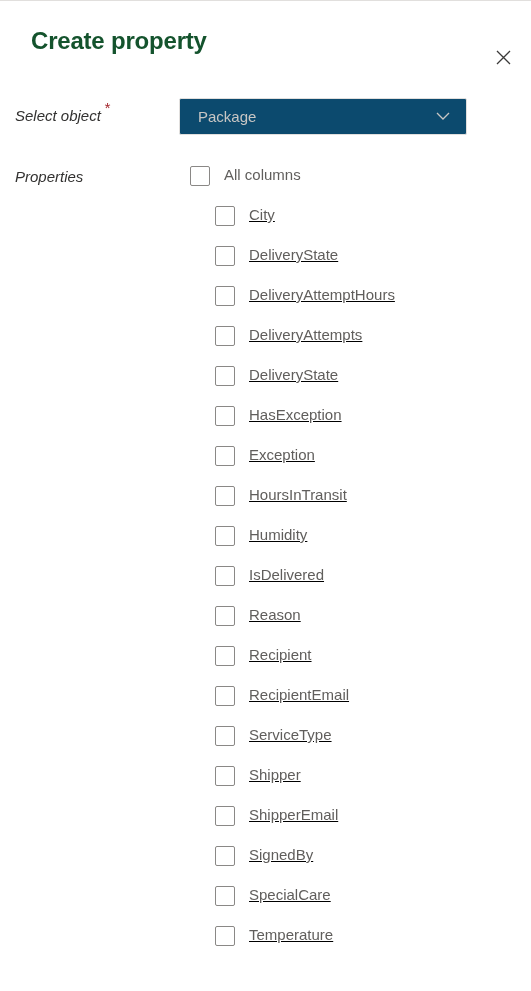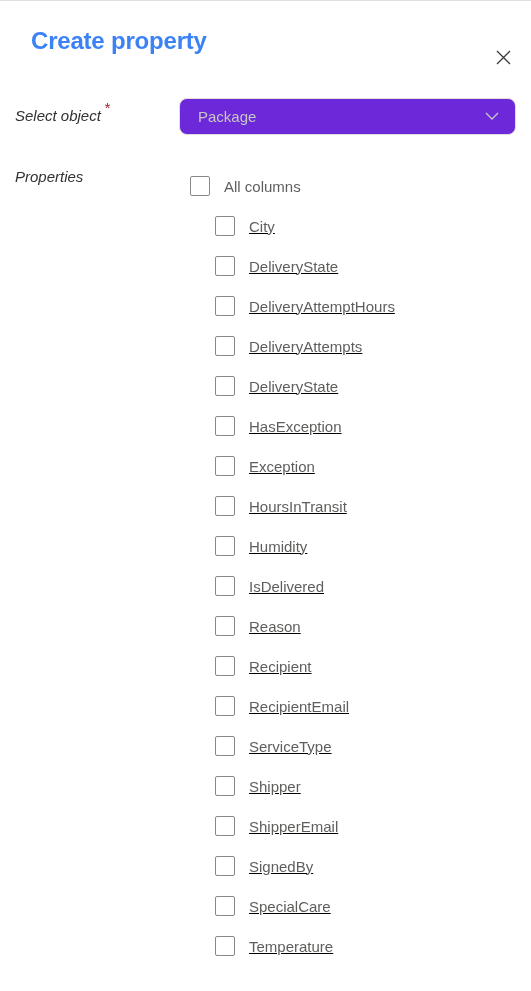--- a/index.html
+++ b/index.html
@@ -41,21 +41,21 @@
     width: 531px;
     height: 56px;
   }
   .panel-title {
     position: absolute;
     left: 31px;
     top: 0;
     font-size: 24px;
     line-height: 32px;
     font-weight: 700;
-    color: #3b82f6;
+    color: #14532d;
     letter-spacing: -0.2px;
     white-space: nowrap;
   }
   .close-button {
     position: absolute;
     right: 6px;
     top: 10px;
     width: 44px;
     height: 44px;
     display: flex;
@@ -97,26 +97,26 @@
     position: relative;
     top: 2px;
     margin-left: 3px;
   }
 
   
   .dropdown {
     position: absolute;
     left: 179px;
     top: 0;
-    width: 337px;
+    width: 288px;
     height: 37px;
     box-sizing: border-box;
     border: 1px solid #e1dfdd;
-    border-radius: 8px;
-    background: #6d28d9;
+    border-radius: 2px;
+    background: #0c4a6e;
     cursor: pointer;
   }
   .dropdown-value {
     position: absolute;
     left: 18px;
     top: 0;
     line-height: 35px;
     font-size: 15px;
     color: #c8c6c4;
     white-space: nowrap;
@@ -134,21 +134,21 @@
   .checkbox-list {
     position: absolute;
     left: 0;
     top: 166px;
     width: 531px;
   }
   .checkbox-row {
     position: relative;
     height: 40px;
     display: flex;
-    align-items: center;
+    align-items: flex-start;
     cursor: pointer;
   }
   .checkbox-row.indent { padding-left: 215px; text-decoration: underline; }
   .checkbox-row.root   { padding-left: 190px; }
 
   .checkbox-box {
     width: 20px;
     height: 20px;
     box-sizing: border-box;
     border: 1px solid #8a8886;

